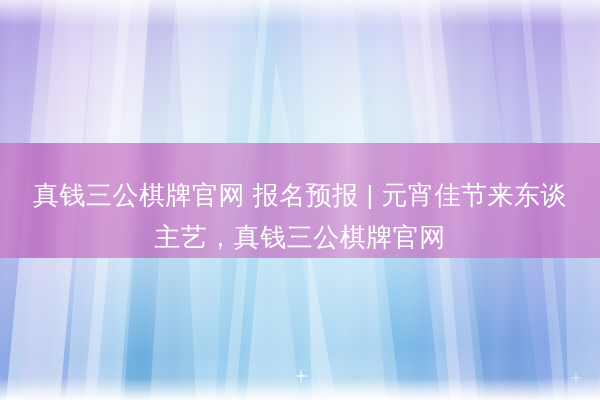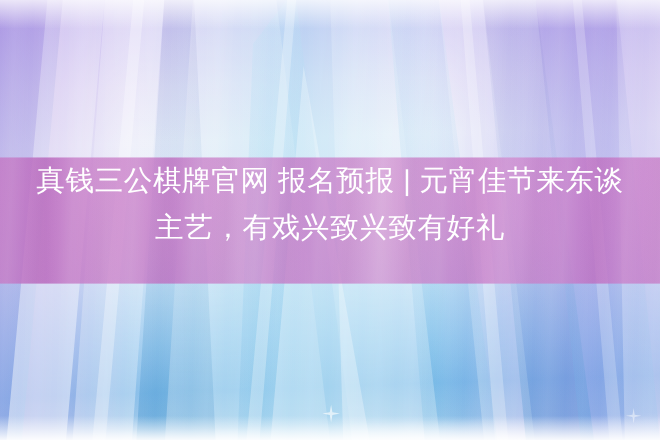--- a/index.html
+++ b/index.html
@@ -84,21 +84,21 @@
   
   .text-band {
     position: absolute;
     left: 0;
     right: 0;
     top: 143px;
     height: 115px;
     display: flex;
     flex-direction: column;
     align-items: center;
-    justify-content: flex-start;
+    justify-content: flex-end;
     overflow: hidden;
   }
   .band-fill {
     position: absolute;
     inset: 0;
     background:
       linear-gradient(90deg,
         rgba(196,118,196,0.80) 0%,
         rgba(186,104,190,0.82) 7%,
         rgba(205,130,202,0.76) 16%,
@@ -223,17 +223,17 @@
   </svg>
   <svg class="sparkle sparkle-r" viewBox="0 0 16 16" aria-hidden="true">
     <path d="M8 1 L9 7 L15 8 L9 9 L8 15 L7 9 L1 8 L7 7 Z" fill="#ffffff" opacity="0.8"></path>
   </svg>
 
   <div class="text-band">
     <div class="band-fill"></div>
     <div class="band-streaks"></div>
     <div class="band-text">
       <span>真钱三公棋牌官网 报名预报 | 元宵佳节来东谈</span>
-      <span class="line2">主艺，有戏兴致兴致有好礼</span>
+      <span class="line2">主艺，真钱三公棋牌官网</span>
     </div>
   </div>
 
 </div>
 
 </body></html>

